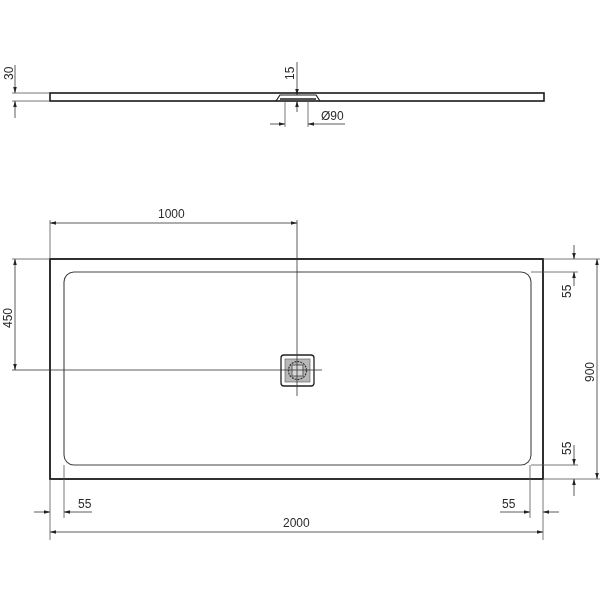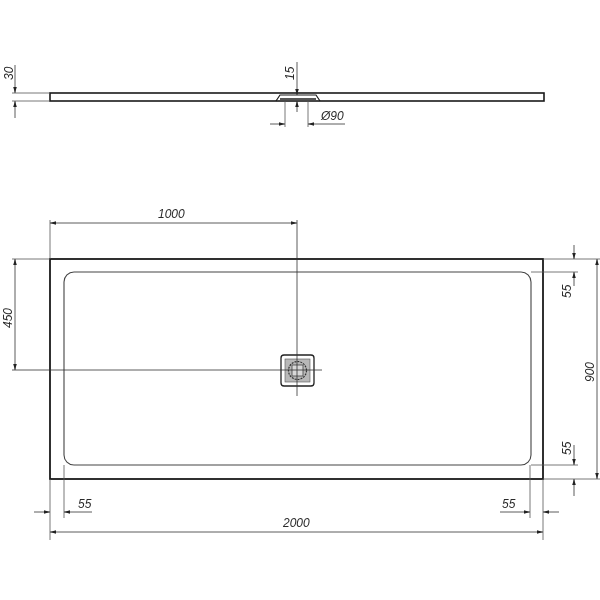--- a/index.html
+++ b/index.html
@@ -1,17 +1,17 @@
 <!DOCTYPE html>
 <html><head>
 <meta charset="utf-8">
 <style>
   html, body { margin: 0; padding: 0; background: #ffffff; }
   body { width: 600px; height: 600px; overflow: hidden; font-family: "Liberation Sans", sans-serif; }
-  .canvas { position: relative; width: 600px; height: 560px; font-style: italic; }
+  .canvas { position: relative; width: 600px; height: 560px; }
   svg { position: absolute; left: 0; top: 0; }
   .dim-text { font-family: "Liberation Sans", sans-serif; font-size: 12px; fill: #2a2a2a; }
 </style>
 </head>
 <body>
 
 <div class="canvas">
 <svg width="600" height="600" viewBox="0 0 600 600">
   <defs>
     <marker id="arr" viewBox="0 0 10 10" refX="10" refY="5" markerWidth="8" markerHeight="8" orient="auto-start-reverse">

